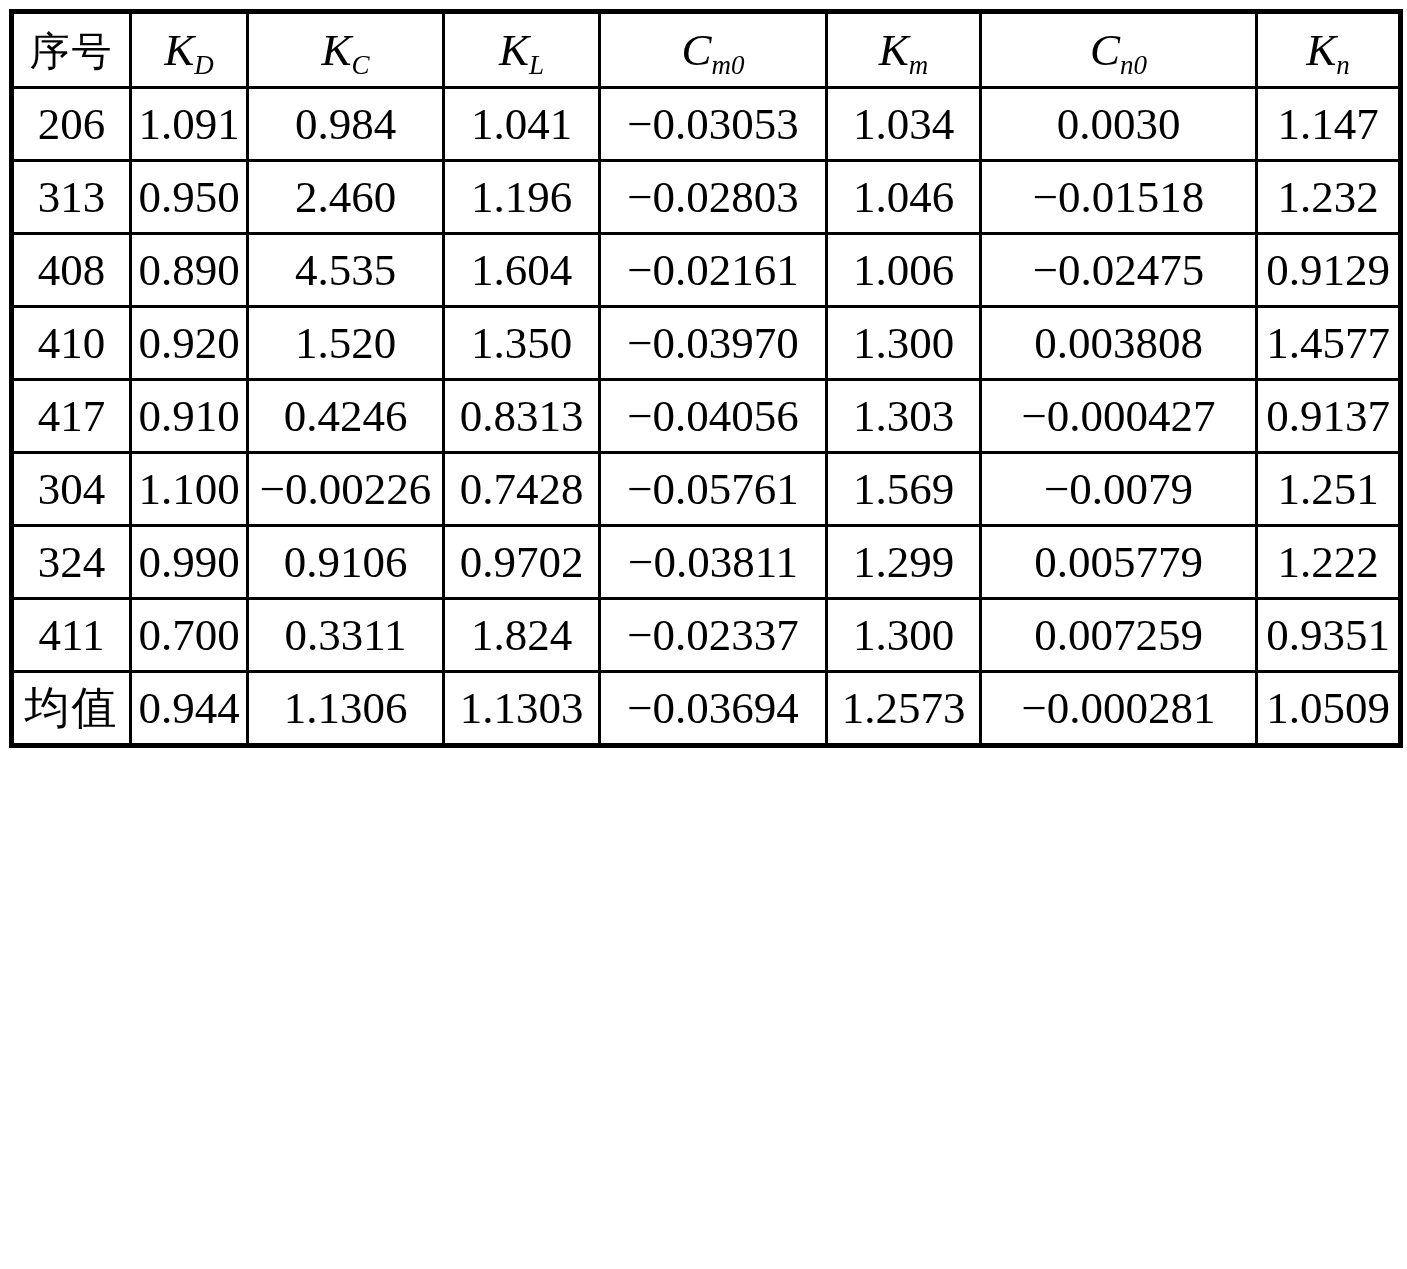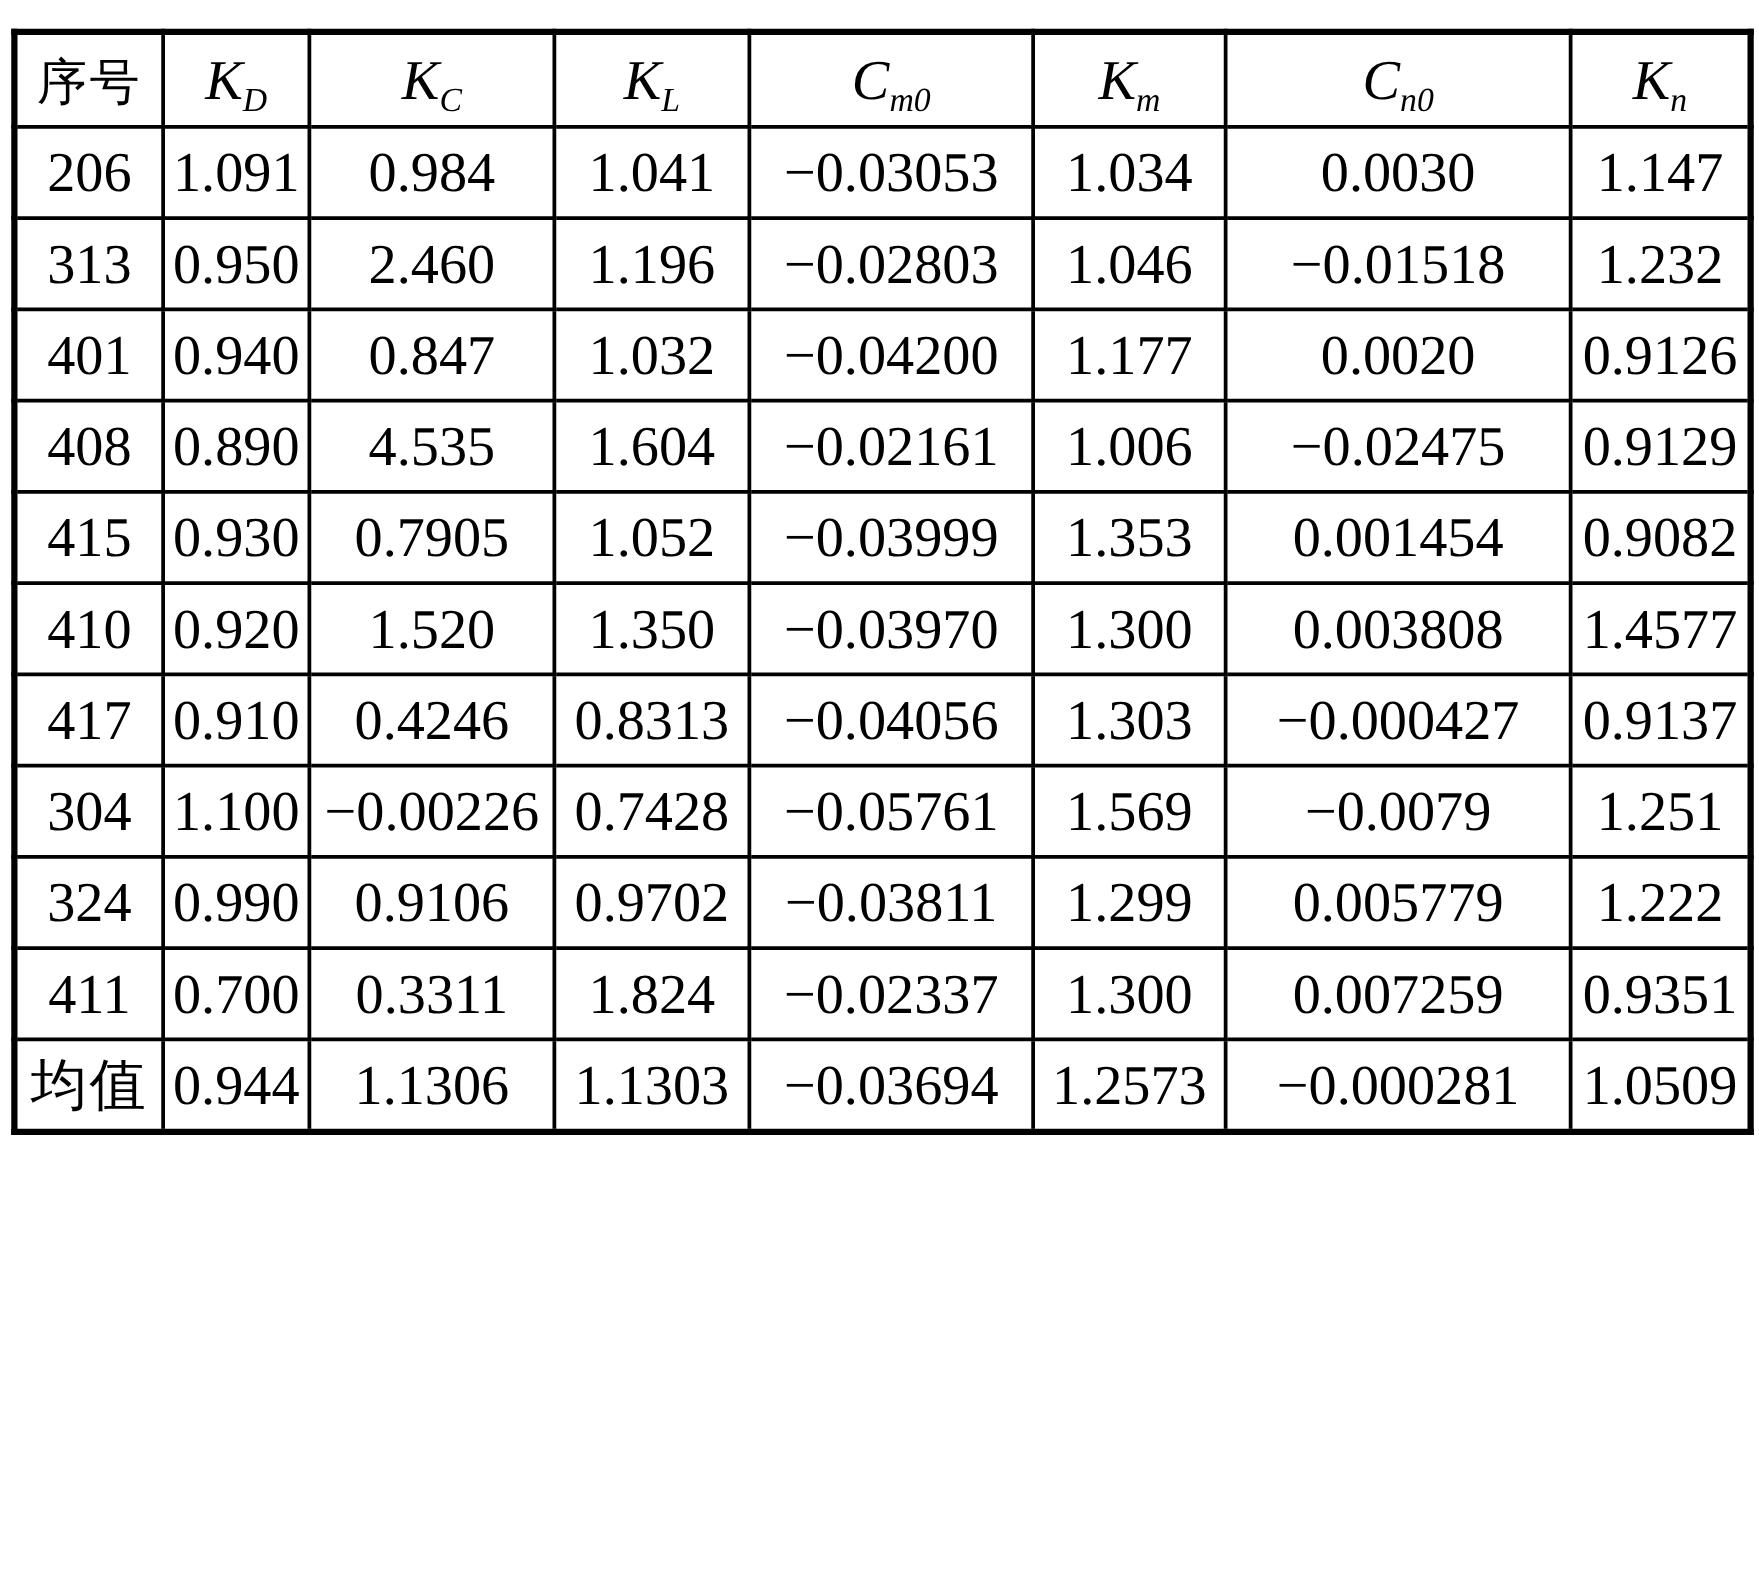--- a/index.html
+++ b/index.html
@@ -8,21 +8,21 @@
     background: #ffffff;
   }
   body {
     width: 1407px;
     height: 1269px;
     color: #000000;
     font-family: "Liberation Serif", serif;
     overflow: hidden;
   }
   .page {
-    padding: 23px 0 0 9px;
+    padding: 9px 0 0 9px;
   }
   table.data-table {
     border-collapse: collapse;
     table-layout: fixed;
     width: 1389px;
     border: 5px solid #000000;
     background: #ffffff;
   }
   table.data-table th,
   table.data-table td {
@@ -97,48 +97,28 @@
           <td>313</td>
           <td>0.950</td>
           <td>2.460</td>
           <td>1.196</td>
           <td>−0.02803</td>
           <td>1.046</td>
           <td>−0.01518</td>
           <td>1.232</td>
         </tr>
         <tr>
-          <td>401</td>
-          <td>0.940</td>
-          <td>0.847</td>
-          <td>1.032</td>
-          <td>−0.04200</td>
-          <td>1.177</td>
-          <td>0.0020</td>
-          <td>0.9126</td>
-        </tr>
-        <tr>
           <td>408</td>
           <td>0.890</td>
           <td>4.535</td>
           <td>1.604</td>
           <td>−0.02161</td>
           <td>1.006</td>
           <td>−0.02475</td>
           <td>0.9129</td>
-        </tr>
-        <tr>
-          <td>415</td>
-          <td>0.930</td>
-          <td>0.7905</td>
-          <td>1.052</td>
-          <td>−0.03999</td>
-          <td>1.353</td>
-          <td>0.001454</td>
-          <td>0.9082</td>
         </tr>
         <tr>
           <td>410</td>
           <td>0.920</td>
           <td>1.520</td>
           <td>1.350</td>
           <td>−0.03970</td>
           <td>1.300</td>
           <td>0.003808</td>
           <td>1.4577</td>

